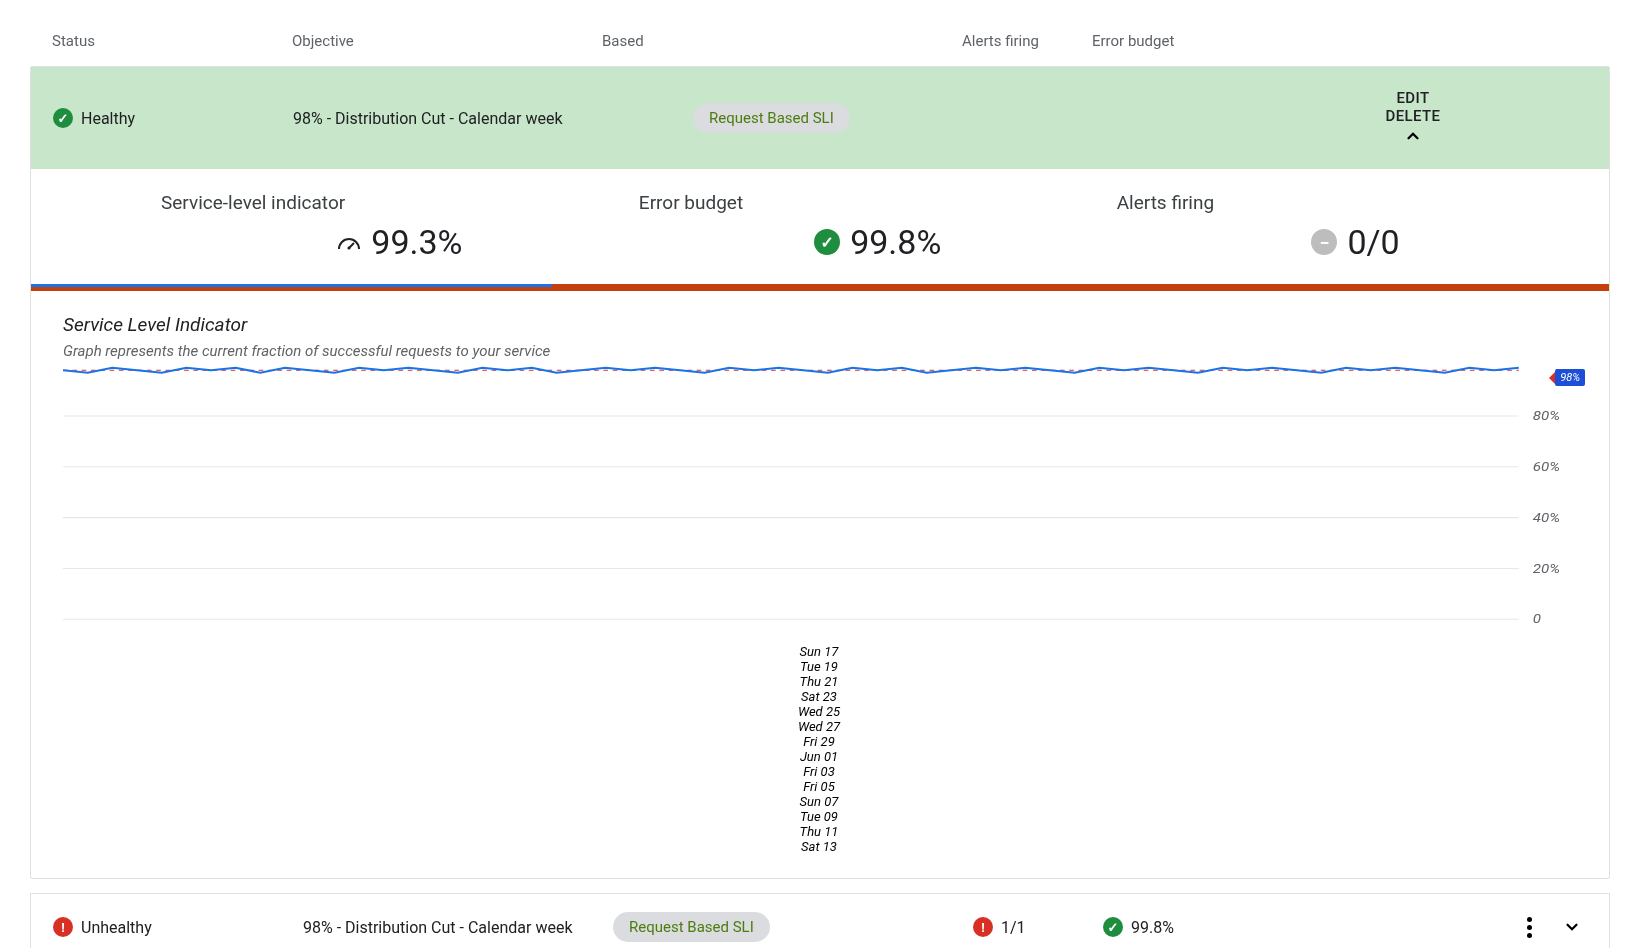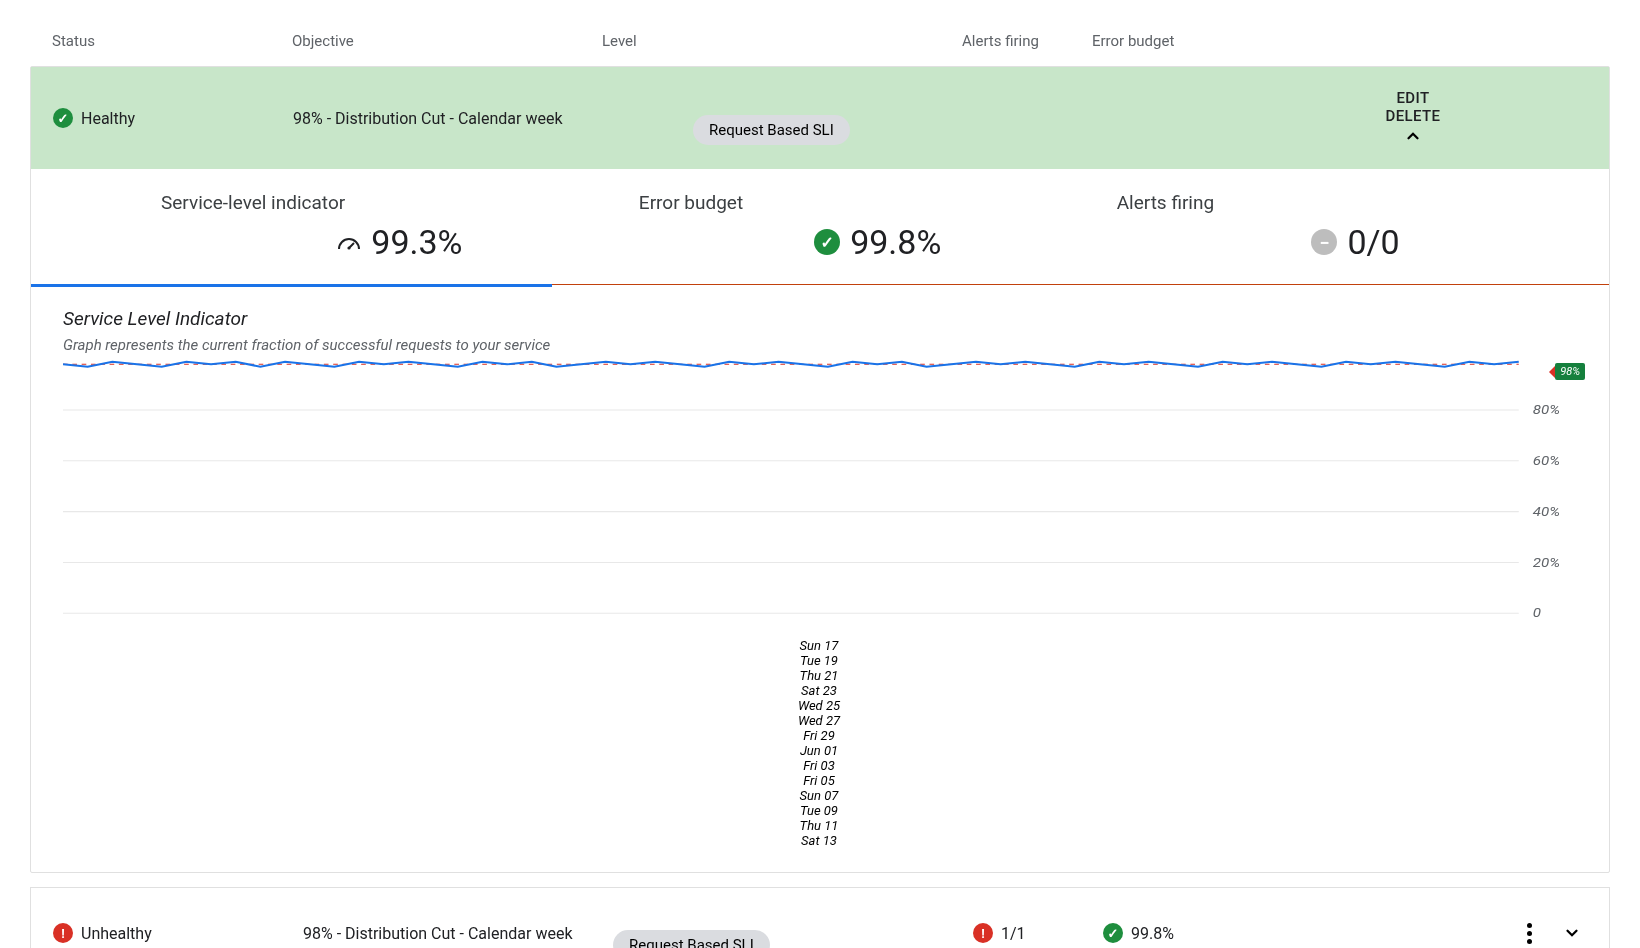--- a/index.html
+++ b/index.html
@@ -8,41 +8,41 @@
 .hdr { display: grid; grid-template-columns: 240px 310px 360px 130px 200px 1fr; gap: 0; padding: 12px 0 16px 22px; color: #5f6368; font-size: 15px; }
 .hdr > div { }
 
 .card { border: 1px solid #e0e0e0; border-radius: 2px; }
 
 .row-expanded { background: #c8e6c9; display: grid; grid-template-columns: 240px 400px 270px 130px 150px 1fr; align-items: center; padding: 22px 26px 22px 22px; }
 .status-cell { display: flex; align-items: center; gap: 8px; font-size: 16px; }
 .check-circle { width: 20px; height: 20px; border-radius: 50%; background: #1e8e3e; display: inline-flex; align-items: center; justify-content: center; color: #fff; font-size: 13px; font-weight: bold; }
 .err-circle { width: 20px; height: 20px; border-radius: 50%; background: #d93025; display: inline-flex; align-items: center; justify-content: center; color: #fff; font-size: 13px; font-weight: bold; }
 
-.badge { background: #dadce0; border-radius: 16px; padding: 6px 16px; font-size: 15px; color: #000000; display: inline-block; margin-top: 24px; }
+.badge { background: #dadce0; border-radius: 16px; padding: 6px 16px; font-size: 15px; color: #4d7c0f; display: inline-block; }
 
 .actions-cell { display: flex; justify-content: flex-start; align-items: center; flex-direction: column; }
 .action-btn { font-weight: 500; font-size: 15px; letter-spacing: 0.4px; cursor: pointer; color: #202124; }
 .chevron { width: 22px; height: 22px; display: inline-flex; align-items: center; justify-content: center; cursor:pointer; }
 
-.metrics { display: flex; padding: 22px 0 22px 130px; gap: 0; border-bottom: 1px solid #c2410c; position: relative; }
+.metrics { display: flex; padding: 22px 0 22px 130px; gap: 0; border-bottom: 7px solid #c2410c; position: relative; }
 .metric { flex: 0 0 33%; }
 .metric-title { font-size: 19px; color: #3c4043; margin-bottom: 8px; }
 .metric-value { display: flex; align-items: center; gap: 10px; font-size: 34px; font-weight: 400; justify-content: center; }
 .gauge-icon { width: 24px; height: 20px; }
 .metric-check { width: 26px; height: 26px; border-radius: 50%; background: #1e8e3e; display: inline-flex; align-items: center; justify-content: center; color: #fff; font-size: 16px; font-weight: bold; }
 .metric-minus { width: 26px; height: 26px; border-radius: 50%; background: #bdbdbd; display: inline-flex; align-items: center; justify-content: center; color: #fff; font-size: 18px; font-weight: bold; }
 .tab-underline { position: absolute; left: 0; bottom: -3px; height: 3px; width: 33%; background: #1a73e8; }
 
 .chart-section { padding: 22px 32px 24px 32px; font-style: italic; }
 .chart-title { font-size: 19px; color: #202124; margin-bottom: 6px; }
 .chart-subtitle { font-size: 15px; color: #5f6368; }
 .chart-area { position: relative; height: 280px; width: 100%; }
 .chart-svg { width: 100%; height: 100%; display: block; }
-.threshold-tag { position: absolute; right: -8px; top: 9px; background: #15803d; color: #fff; font-size: 11px; padding: 2px 5px; border-radius: 2px; }
+.threshold-tag { position: absolute; right: -8px; top: 9px; background: #1d4ed8; color: #fff; font-size: 11px; padding: 2px 5px; border-radius: 2px; }
 .threshold-tag::before { content: ""; position: absolute; left: -6px; top: 50%; transform: translateY(-50%); border: 6px solid transparent; border-right-color: #d93025; border-left: none; }
 
 .xlabels { display: flex; justify-content: space-between; padding: 4px 50px 0 48px; color: #000000; font-size: 13px; flex-direction: column;}
 .xlabels span { text-align: center; }
 
 .row-collapsed { display: grid; grid-template-columns: 250px 310px 360px 130px 180px 1fr; align-items: center; padding: 18px 26px 18px 22px; border: 1px solid #e0e0e0; margin-top: 14px; }
 .row-collapsed .obj { max-width: 280px; font-size: 16px; }
 .cell-with-icon { display: flex; align-items: center; gap: 8px; font-size: 16px; }
 
 .actions-right { display: flex; justify-content: flex-end; gap: 22px; align-items: center; }
@@ -53,21 +53,21 @@
 .gridline { stroke: #e8e8e8; stroke-width: 1; }
 .thresholdline { stroke: #d93025; stroke-width: 1; stroke-dasharray: 4 4; }
 .sliline { stroke: #1a73e8; stroke-width: 2; fill: none; }
 </style>
 </head>
 <body>
 
 <div class="hdr">
   <div>Status</div>
   <div>Objective</div>
-  <div>Level</div>
+  <div>Based</div>
   <div>Alerts firing</div>
   <div>Error budget</div>
   <div></div>
 </div>
 
 <div class="card">
 
   <div class="row-expanded">
     <div class="status-cell">
       <span class="check-circle">✓</span>

